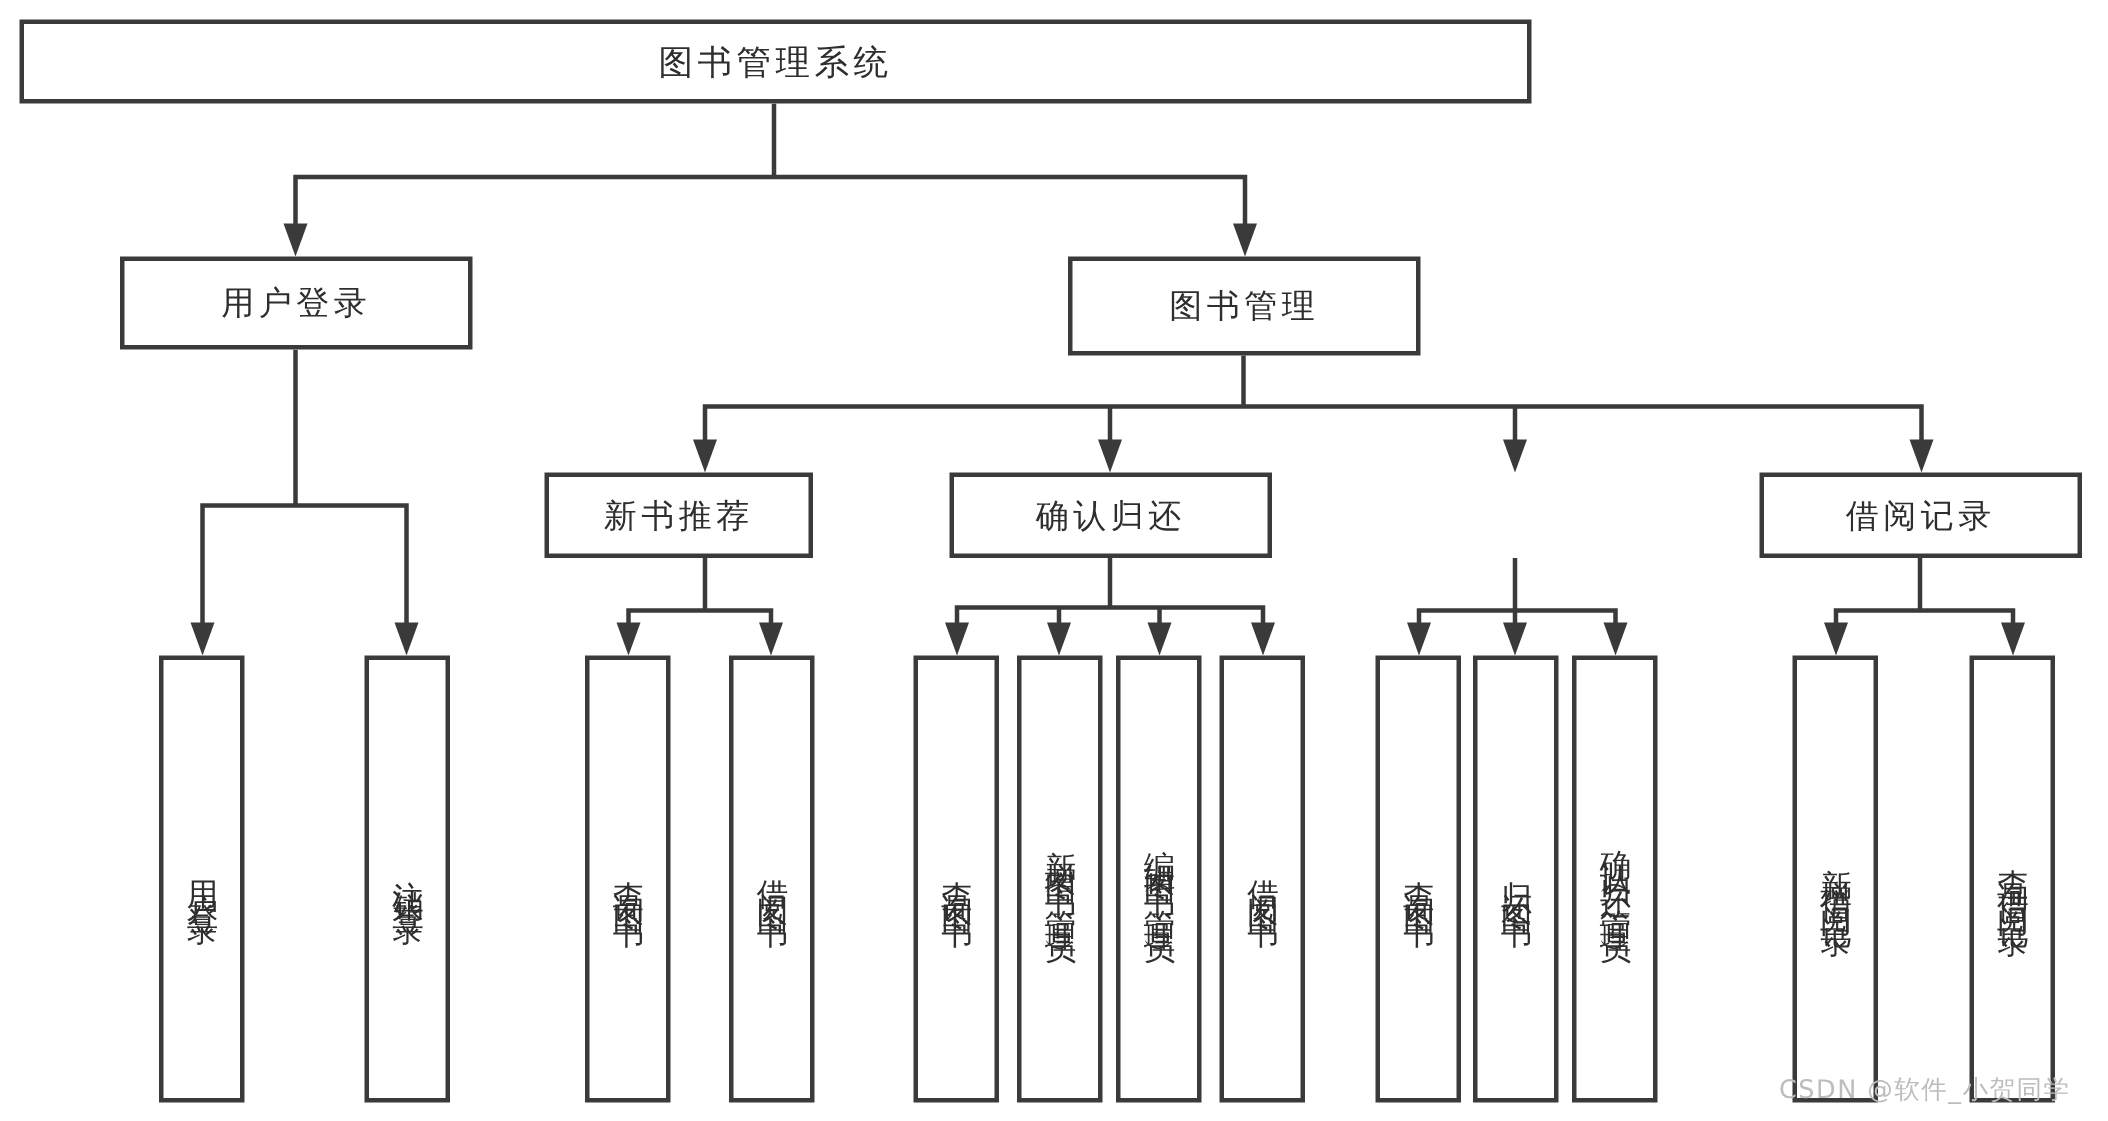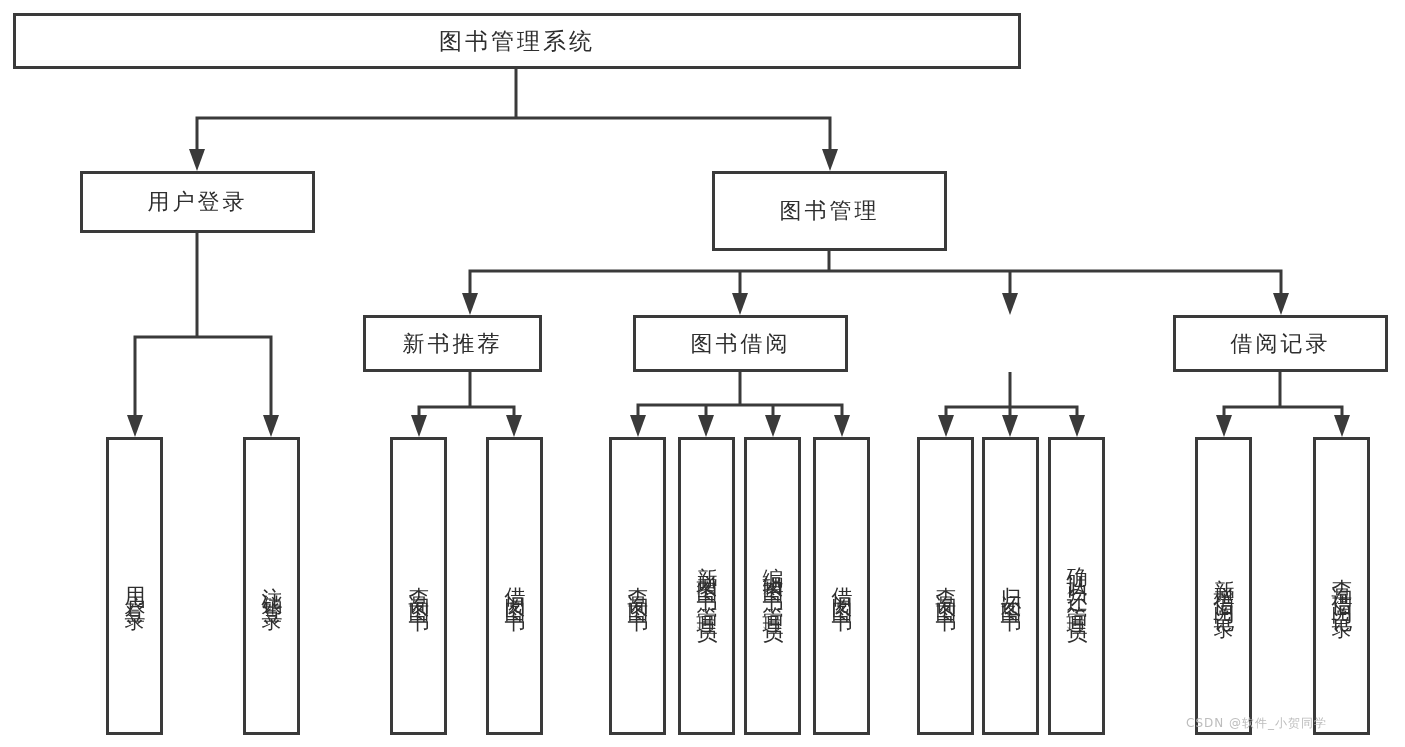--- a/index.html
+++ b/index.html
@@ -36,21 +36,21 @@
     writing-mode: vertical-rl;
     text-orientation: mixed;
     font-size: 21px;
     line-height: 1;
     letter-spacing: 8px;
   }
   .watermark {
     position: absolute;
     left: 1186px;
     top: 715px;
-    font-size: 12px;
+    font-size: 17px;
     letter-spacing: 1px;
     color: #bdbdbd;
     white-space: nowrap;
   }
 </style>
 </head>
 <body>
 
 <div class="canvas">
 
@@ -102,24 +102,24 @@
       <path d="M1002 415 h16 L1010 437 Z"></path>
       <path d="M1069 415 h16 L1077 437 Z"></path>
       <path d="M1216 415 h16 L1224 437 Z"></path>
       <path d="M1334 415 h16 L1342 437 Z"></path>
     </g>
   </svg>
 
   <div class="box hbox root" style="left:13px;top:13px;width:1008px;height:56px">图书管理系统</div>
 
   <div class="box hbox" style="left:80px;top:171px;width:235px;height:62px">用户登录</div>
-  <div class="box hbox" style="left:712px;top:171px;width:235px;height:80px">图书管理</div>
+  <div class="box hbox" style="left:712px;top:171px;width:235px;height:66px">图书管理</div>
 
   <div class="box hbox" style="left:363px;top:315px;width:179px;height:57px">新书推荐</div>
-  <div class="box hbox" style="left:633px;top:315px;width:215px;height:57px">图书借阅</div>
+  <div class="box hbox" style="left:633px;top:315px;width:215px;height:57px">确认归还</div>
   <div class="box hbox" style="left:1173px;top:315px;width:215px;height:57px">借阅记录</div>
 
   <div class="box vbox" style="left:106px;top:437px;width:57px;height:298px">
     <span class="vtext">用户登录</span>
   </div>
   <div class="box vbox" style="left:243px;top:437px;width:57px;height:298px">
     <span class="vtext">注销登录</span>
   </div>
 
   <div class="box vbox" style="left:390px;top:437px;width:57px;height:298px">

